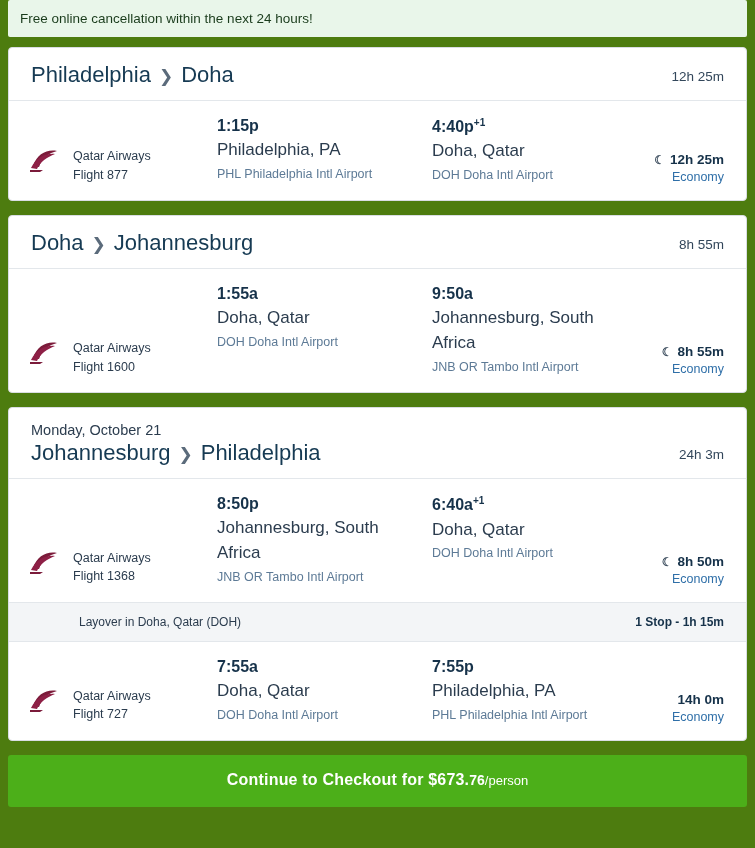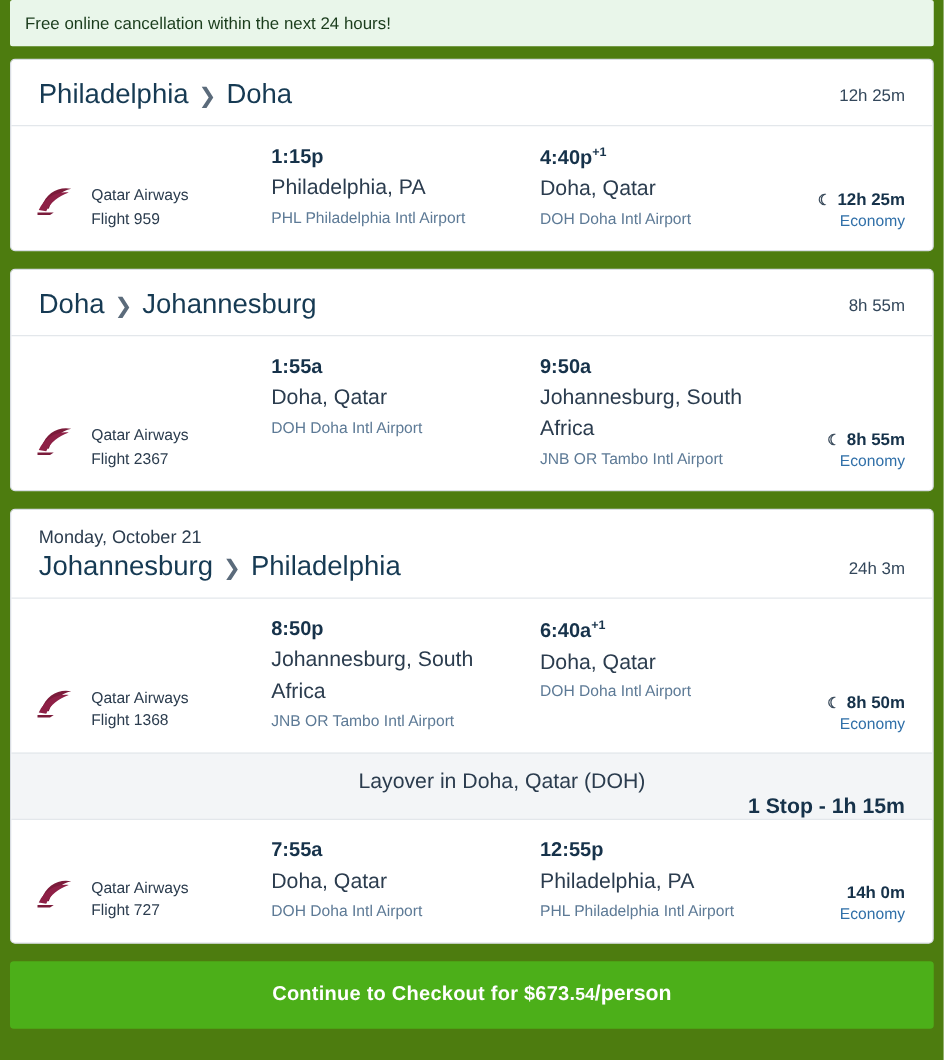--- a/index.html
+++ b/index.html
@@ -151,24 +151,23 @@
     margin-top: 3px;
   }
 
   
   .layover {
     background: #f3f5f7;
     border-top: 1px solid #e3e7eb;
     border-bottom: 1px solid #e3e7eb;
     display: flex;
     align-items: center;
-    padding: 12px 22px 0 70px;
-    font-size: 17px;
+    padding: 12px 22px 12px 70px;
+    font-size: 12px;
     color: #2b3c4e;
-    flex-direction: column;
   }
   .layover .stops {
     margin-left: auto;
     font-weight: bold;
     color: #16324a;
   }
 
   
   .checkout {
     background: #4caf19;
@@ -180,21 +179,21 @@
     margin-bottom: 12px;
     cursor: pointer;
     user-select: none;
   }
   .checkout .main {
     font-size: 16px;
     font-weight: bold;
     letter-spacing: .2px;
   }
   .checkout .cents { font-size: 14px; font-weight: bold; }
-  .checkout .per { font-size: 17px; font-weight: bold; }
+  .checkout .per { font-size: 13px; font-weight: normal; }
 </style>
 </head>
 <body>
 
 <div class="page">
 
   <div class="banner">
     <span>Free online cancellation within the next 24 hours!</span>
   </div>
 
@@ -211,21 +210,21 @@
         <div class="divider"></div>
         <div class="leg">
           <div class="carrier">
             <span class="logo"><svg width="36" height="28" viewBox="0 0 36 28" xmlns="http://www.w3.org/2000/svg">
                 <path d="M6 20 C10 8, 20 3, 30 5 C22 7, 15 12, 12 21 Z" fill="#7b1b3a"></path>
                 <path d="M4 22 C9 12, 18 7, 28 8 C20 11, 13 16, 10 23 Z" fill="#8e2046"></path>
                 <path d="M3 24 L16 24 L13 26 L3 26 Z" fill="#7b1b3a"></path>
               </svg></span>
             <div class="carrier-text">
               <div>Qatar Airways</div>
-              <div>Flight 959</div>
+              <div>Flight 877</div>
             </div>
           </div>
           <div class="times">
             <div class="endpoint">
               <div class="tm">1:15p</div>
               <div class="city">Philadelphia, PA</div>
               <div class="apt">PHL Philadelphia Intl Airport</div>
             </div>
             <div class="endpoint">
               <div class="tm">4:40p<sup>+1</sup></div>
@@ -254,21 +253,21 @@
         <div class="divider"></div>
         <div class="leg">
           <div class="carrier">
             <span class="logo"><svg width="36" height="28" viewBox="0 0 36 28" xmlns="http://www.w3.org/2000/svg">
                 <path d="M6 20 C10 8, 20 3, 30 5 C22 7, 15 12, 12 21 Z" fill="#7b1b3a"></path>
                 <path d="M4 22 C9 12, 18 7, 28 8 C20 11, 13 16, 10 23 Z" fill="#8e2046"></path>
                 <path d="M3 24 L16 24 L13 26 L3 26 Z" fill="#7b1b3a"></path>
               </svg></span>
             <div class="carrier-text">
               <div>Qatar Airways</div>
-              <div>Flight 2367</div>
+              <div>Flight 1600</div>
             </div>
           </div>
           <div class="times">
             <div class="endpoint">
               <div class="tm">1:55a</div>
               <div class="city">Doha, Qatar</div>
               <div class="apt">DOH Doha Intl Airport</div>
             </div>
             <div class="endpoint">
               <div class="tm">9:50a</div>
@@ -346,32 +345,32 @@
               <div>Flight 727</div>
             </div>
           </div>
           <div class="times">
             <div class="endpoint">
               <div class="tm">7:55a</div>
               <div class="city">Doha, Qatar</div>
               <div class="apt">DOH Doha Intl Airport</div>
             </div>
             <div class="endpoint">
-              <div class="tm">12:55p</div>
+              <div class="tm">7:55p</div>
               <div class="city">Philadelphia, PA</div>
               <div class="apt">PHL Philadelphia Intl Airport</div>
             </div>
           </div>
           <div class="leg-right">
             <div class="dur">
               <span>14h 0m</span>
             </div>
             <div class="cabin">Economy</div>
           </div>
         </div>
       </div>
     </div>
 
   <div class="checkout" style="background: rgb(76, 175, 25);">
-    <span class="main">Continue to Checkout for $673.</span><span class="cents">54</span><span class="per">/person</span>
+    <span class="main">Continue to Checkout for $673.</span><span class="cents">76</span><span class="per">/person</span>
   </div>
 
 </div>
 
 </body></html>

